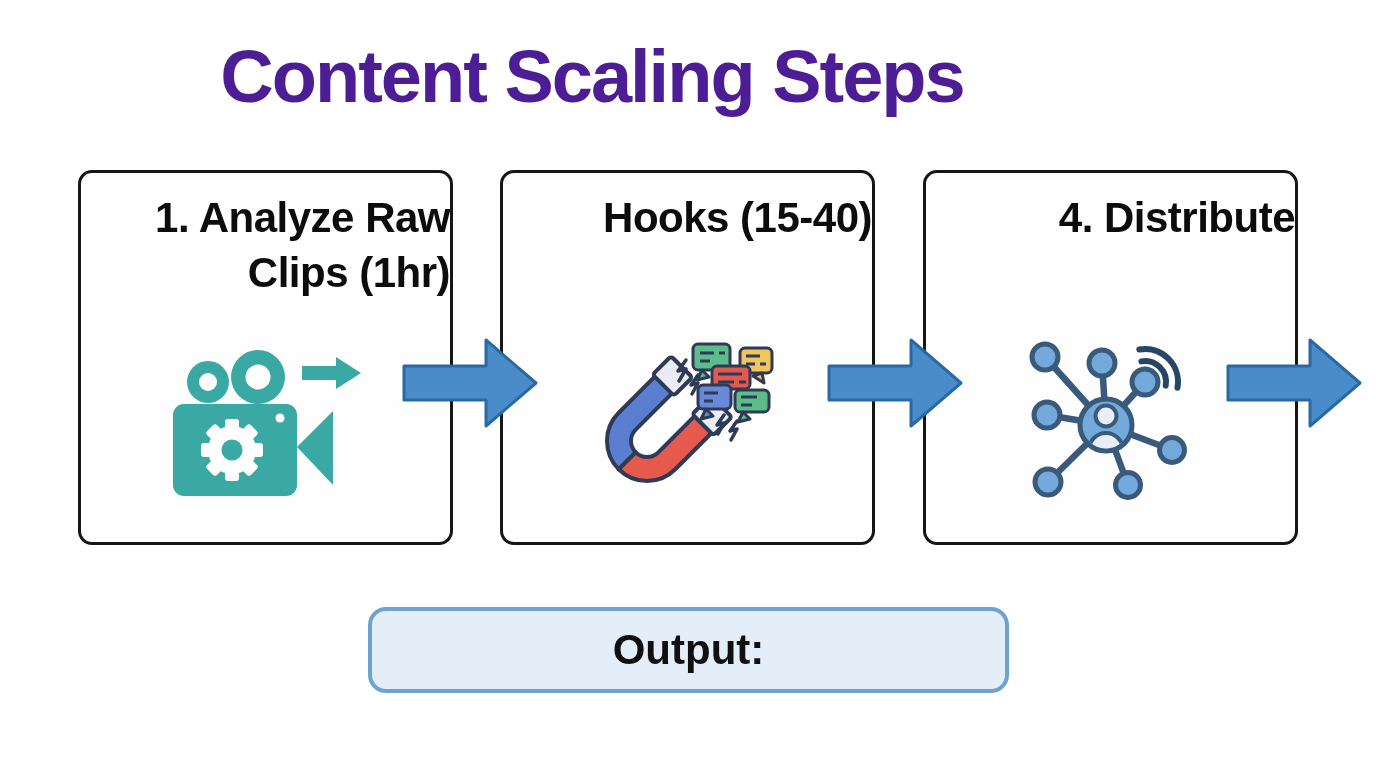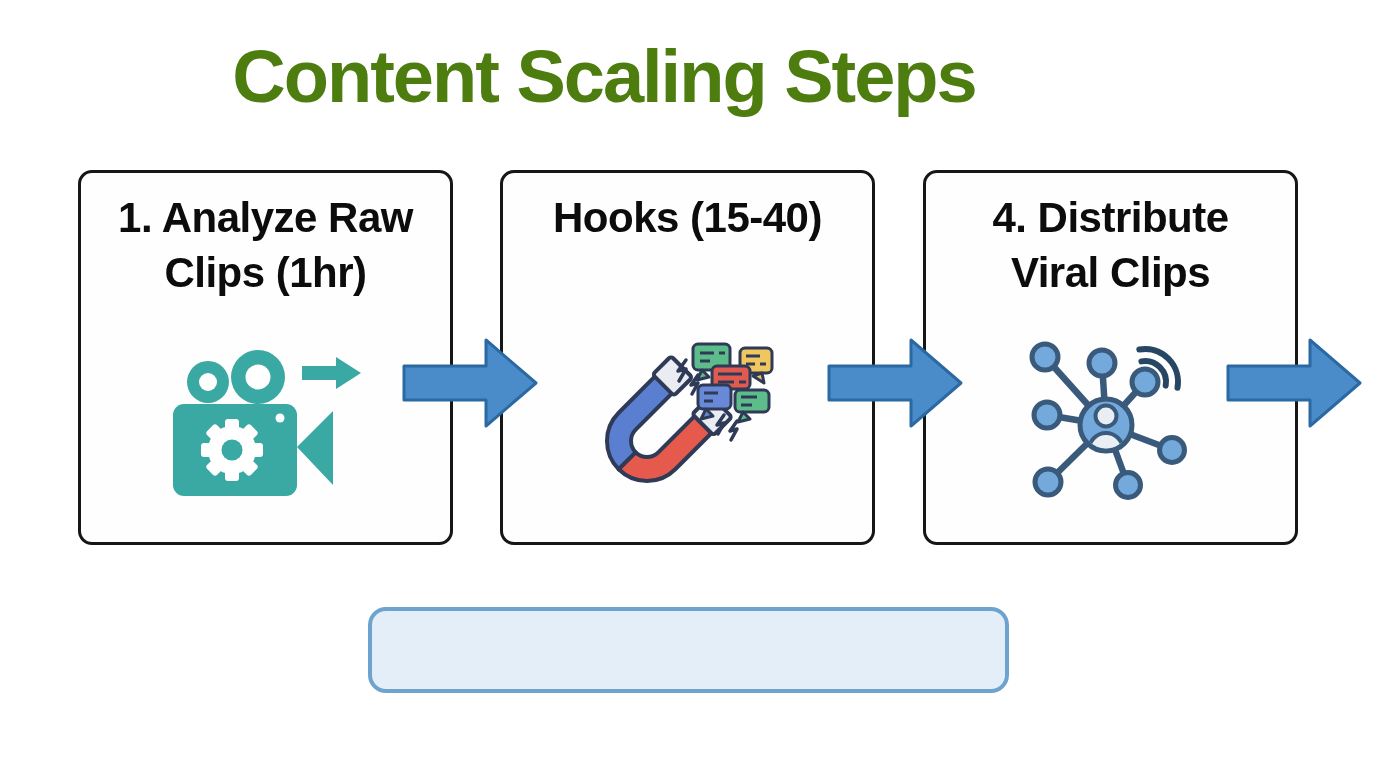--- a/index.html
+++ b/index.html
@@ -1,32 +1,32 @@
 <!DOCTYPE html>
 <html><head>
 <meta charset="utf-8">
 <style>
   html,body{margin:0;padding:0;}
   body{
     width:1376px;height:768px;position:relative;overflow:hidden;
     background:#ffffff;font-family:"Liberation Sans",sans-serif;color:#0d0d0d;
   }
   .title{
-    position:absolute;left:12px;top:34px;width:1184px;text-align:center;
-    font-size:74px;font-weight:700;letter-spacing:-2px;color:#4d7c0f;
+    position:absolute;left:0;top:34px;width:1184px;text-align:center;
+    font-size:74px;font-weight:700;letter-spacing:-2px;color:#4c1d95;
   }
   .step-box{
     position:absolute;top:170px;width:375px;height:375px;box-sizing:border-box;
     background:#fffefe;border:3px solid #161616;border-radius:14px;
   }
   .step-box.b1{left:78px;}
   .step-box.b2{left:500px;}
   .step-box.b3{left:923px;}
   .step-label{
-    margin-top:18px;text-align:center;font-size:42px;font-weight:700;
+    margin-top:18px;text-align:right;font-size:42px;font-weight:700;
     letter-spacing:-0.5px;line-height:1.3;color:#0c0c0c;
   }
   .icon-wrap{position:absolute;}
   .icon-camera{left:170px;top:340px;}
   .icon-magnet{left:585px;top:333px;}
   .icon-network{left:1012px;top:338px;}
   .flow-arrow{position:absolute;top:336px;}
   .a1{left:402px;}
   .a2{left:827px;}
   .a3{left:1226px;}
@@ -52,21 +52,20 @@
 
 <div class="step-box b2">
   <div class="step-label">
     <div>Hooks (15-40)</div>
   </div>
 </div>
 
 <div class="step-box b3">
   <div class="step-label">
     <div>4. Distribute</div>
-    <div>Viral Clips</div>
   </div>
 </div>
 
 <svg class="icon-wrap icon-camera" width="205" height="165" viewBox="0 0 205 165">
   <g fill="#3aa8a3">
     <circle cx="38" cy="42" r="21"></circle>
     <circle cx="88" cy="37" r="27"></circle>
     <rect x="3" y="64" width="124" height="92" rx="11"></rect>
     <path d="M127 107 L163 71 L163 145 Z"></path>
     <path d="M132 26 h34 v-9 l25 16 -25 16 v-9 h-34 z"></path>
@@ -174,14 +173,14 @@
   <polygon points="2,30 84,30 84,4 134,47 84,90 84,64 2,64" fill="#4a8cca" stroke="#2b69a3" stroke-width="3" stroke-linejoin="round"></polygon>
 </svg>
 <svg class="flow-arrow a2" width="138" height="94" viewBox="0 0 138 94">
   <polygon points="2,30 84,30 84,4 134,47 84,90 84,64 2,64" fill="#4a8cca" stroke="#2b69a3" stroke-width="3" stroke-linejoin="round"></polygon>
 </svg>
 <svg class="flow-arrow a3" width="138" height="94" viewBox="0 0 138 94">
   <polygon points="2,30 84,30 84,4 134,47 84,90 84,64 2,64" fill="#4a8cca" stroke="#2b69a3" stroke-width="3" stroke-linejoin="round"></polygon>
 </svg>
 
 <div class="output-pill">
-  
+  <span class="bold">Output:</span>
 </div>
 
 </body></html>

